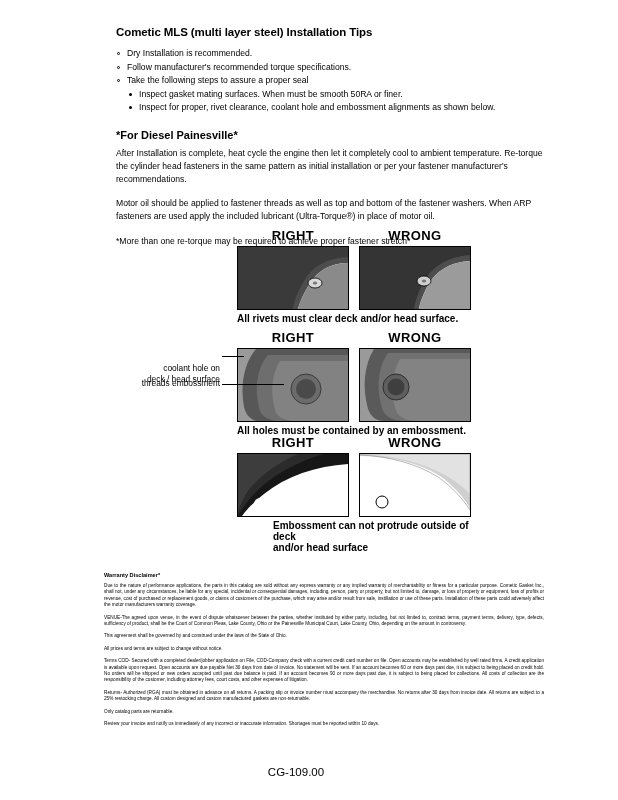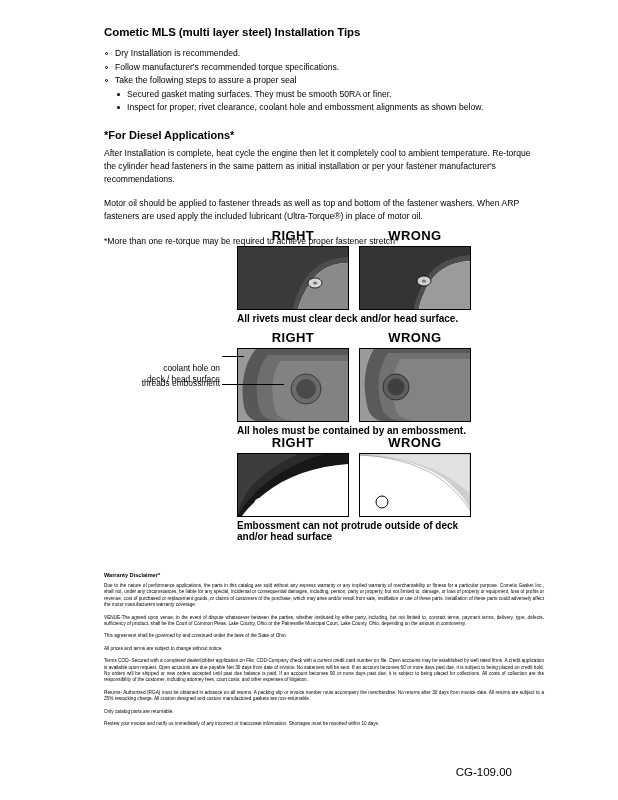--- a/index.html
+++ b/index.html
@@ -16,21 +16,21 @@
     overflow: hidden;
   }
   .page {
     position: absolute;
     left: 0; top: 0;
     width: 618px;
     height: 800px;
   }
   .content {
     position: absolute;
-    left: 104px;
+    left: 116px;
     top: 26px;
     width: 440px;
   }
   h1.title {
     font-size: 11.5px;
     font-weight: bold;
     margin: 0 0 9px 0;
     letter-spacing: -0.1px;
   }
   .bullets {
@@ -135,46 +135,46 @@
     font-size: 4.7px;
     line-height: 6.4px;
     margin: 0 0 6px 0;
     text-align: justify;
   }
   .docnum {
     position: absolute;
     left: 0;
     top: 766px;
     width: 512px;
-    text-align: right;
+    text-align: center;
     font-size: 11.5px;
     padding-left: 80px;
     box-sizing: border-box;
   }
 </style>
 </head>
 <body>
 
 <div class="page">
 
   <div class="content">
     <h1 class="title">Cometic MLS (multi layer steel) Installation Tips</h1>
 
     <ul class="bullets">
       <li><span class="hollow"></span><span>Dry Installation is recommended.</span></li>
       <li><span class="hollow"></span><span>Follow manufacturer's recommended torque specifications.</span></li>
       <li><span class="hollow"></span><span>Take the following steps to assure a proper seal</span></li>
     </ul>
 
     <ul class="sub-bullets">
-      <li><span class="solid"></span><span>Secured gasket mating surfaces.  They must be smooth 50RA or finer.</span></li>
+      <li><span class="solid"></span><span>Inspect gasket mating surfaces.  When must be smooth 50RA or finer.</span></li>
       <li><span class="solid"></span><span>Inspect for proper, rivet clearance, coolant hole and embossment alignments as shown below.</span></li>
     </ul>
 
-    <h2 class="subtitle">*For Diesel Applications*</h2>
+    <h2 class="subtitle">*For Diesel Painesville*</h2>
 
     <p class="para">After Installation is complete, heat cycle the engine then let it completely cool to ambient temperature. Re-torque the cylinder head fasteners in the same pattern as initial installation or per your fastener manufacturer's recommendations.</p>
     <p class="para">Motor oil should be applied to fastener threads as well as top and bottom of the fastener washers. When ARP fasteners are used apply the included lubricant (Ultra-Torque®) in place of motor oil.</p>
     <p class="para tight">*More than one re-torque may be required to achieve proper fastener stretch*</p>
   </div>
 
   <div class="fig-block" style="left:237px; top:228px; width:235px;">
     <div style="display:flex; gap:10px;">
       <div style="width:112px;">
         <div class="fig-label">RIGHT</div>
@@ -266,21 +266,21 @@
             <rect x="0" y="0" width="110" height="62" fill="#ffffff"></rect>
             <path d="M0,2 C30,4 66,14 90,30 C102,40 108,50 110,58 L110,62 L0,62 Z" fill="#ffffff"></path>
             <path d="M0,0 L110,0 L110,54 C104,44 94,32 80,22 C58,8 28,2 0,2 Z" fill="#cfcfcf"></path>
             <path d="M0,0 L110,0 L110,40 C100,30 86,20 70,14 C46,4 20,1 0,0 Z" fill="#e2e2e2"></path>
             <path d="M0,0 L110,0 L110,56 C103,45 92,33 78,23 C56,9 26,2 0,1 Z" fill="none" stroke="#9a9a9a" stroke-width="0.7"></path>
             <circle cx="22" cy="48" r="6" fill="#ffffff" stroke="#000" stroke-width="1"></circle>
           </svg>
         </div>
       </div>
     </div>
-    <div class="fig-caption" style="white-space:pre-line;">Embossment can not protrude outside of deck
+    <div class="fig-caption" style="white-space:pre-line;margin-left:36px;">Embossment can not protrude outside of deck
 and/or head surface</div>
   </div>
 
   <div class="warranty">
     <h3>Warranty Disclaimer*</h3>
     <p>Due to the nature of performance applications, the parts in this catalog are sold without any express warranty or any implied warranty of merchantability or fitness for a particular purpose.  Cometic Gasket Inc., shall not, under any circumstances, be liable for any special, incidental or consequential damages, including, person, party or property, but not limited to, damage, or loss of property or equipment, loss of profits or revenue, cost of purchased or replacement goods, or claims of customers of the purchase, which may arise and/or result from sale, instillation or use of these parts.  Installation of these parts could adversely affect the motor manufacturers warranty coverage.</p>
     <p>VENUE-The agreed upon venue, in the event of dispute whatsoever between the parties, whether instituted by either party, including, but not limited to, contract terms, payment terms, delivery, type, defects, sufficiency of product, shall be the Court of Common Pleas, Lake County, Ohio or the Painesville Municipal Court, Lake County, Ohio, depending on the amount in controversy.</p>
     <p>This agreement shall be governed by and construed under the laws of the State of Ohio.</p>
     <p>All prices and terms are subject to change without notice.</p>
     <p>Terms COD- Secured with a completed dealer/jobber application on File, COD-Company check with a current credit card number on file.  Open accounts may be established by well rated firms.  A credit application is available upon request.  Open accounts are due payable Net 30 days from date of invoice.  No statement will be sent.  If an account becomes 60 or more days past due, it is subject to being placed on credit hold.  No orders will be shipped or new orders accepted until past due balance is paid.  If an account becomes 90 or more days past due, it is subject to being placed for collections.  All costs of collection are the responsibility of the customer, including attorney fees, court costs, and other expenses of litigation.</p>

